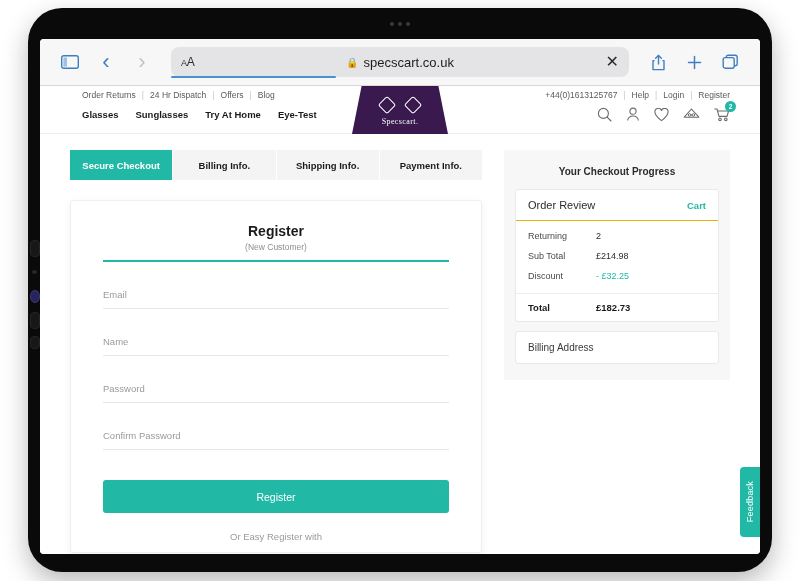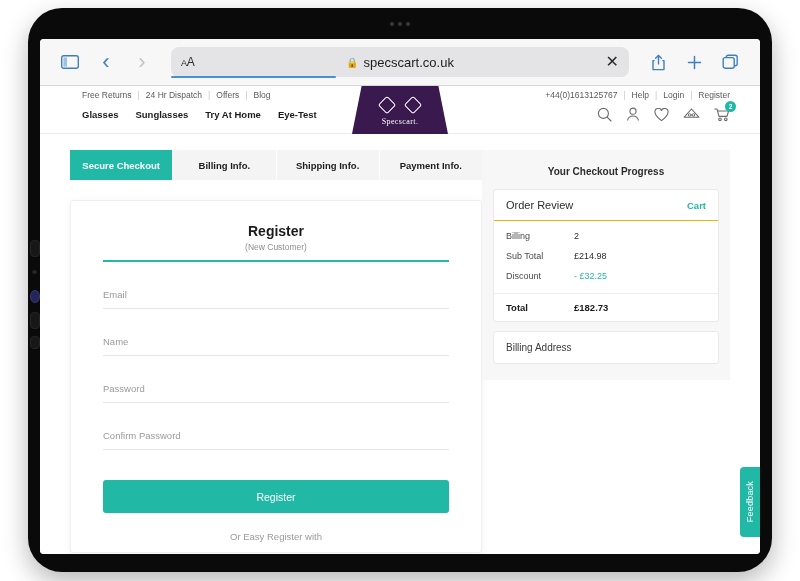--- a/index.html
+++ b/index.html
@@ -154,20 +154,21 @@
     display: flex; align-items: center; justify-content: center;
   }
 
   
   #page-body {
     background: #ffffff;
     height: calc(100% - 47px - 48px);
     position: relative;
     padding: 16px 30px 0 30px;
     display: flex;
+    gap: 22px;
   }
   #left-col { width: 412px; flex: 0 0 412px; }
   #right-col { flex: 1 1 auto; }
 
   
   #checkout-tabs {
     display: flex;
     height: 30px;
     font-size: 9.5px;
     font-weight: bold;
@@ -367,21 +368,21 @@
       <div id="logo-wrap">
         <svg id="logo-mark" viewBox="0 0 44 20">
           <rect x="3" y="4" width="12" height="12" rx="2" transform="rotate(45 9 10)" fill="none" stroke="#ffffff" stroke-width="1"></rect>
           <rect x="29" y="4" width="12" height="12" rx="2" transform="rotate(45 35 10)" fill="none" stroke="#ffffff" stroke-width="1"></rect>
         </svg>
         <div id="logo-text">Specscart.</div>
       </div>
 
       <div id="nav-left">
         <div class="util-row">
-          <a>Free Returns</a>
+          <a>Order Returns</a>
           <span class="sep">|</span>
           <a>24 Hr Dispatch</a>
           <span class="sep">|</span>
           <a>Offers</a>
           <span class="sep">|</span>
           <a>Blog</a>
         </div>
         <div class="main-row">
           <span>Glasses</span>
           <span>Sunglasses</span>
@@ -480,21 +481,21 @@
         <div id="progress-panel">
           <div id="progress-title">Your Checkout Progress</div>
 
           <div class="panel-card">
             <div id="order-review-head">
               <span id="order-review-title">Order Review</span>
               <span id="cart-link">Cart</span>
             </div>
             <div id="order-rows">
               <div class="order-row">
-                <span class="lbl">Billing</span>
+                <span class="lbl">Returning</span>
                 <span class="val">2</span>
               </div>
               <div class="order-row">
                 <span class="lbl">Sub Total</span>
                 <span class="val">£214.98</span>
               </div>
               <div class="order-row">
                 <span class="lbl">Discount</span>
                 <span class="val accent">- £32.25</span>
               </div>

